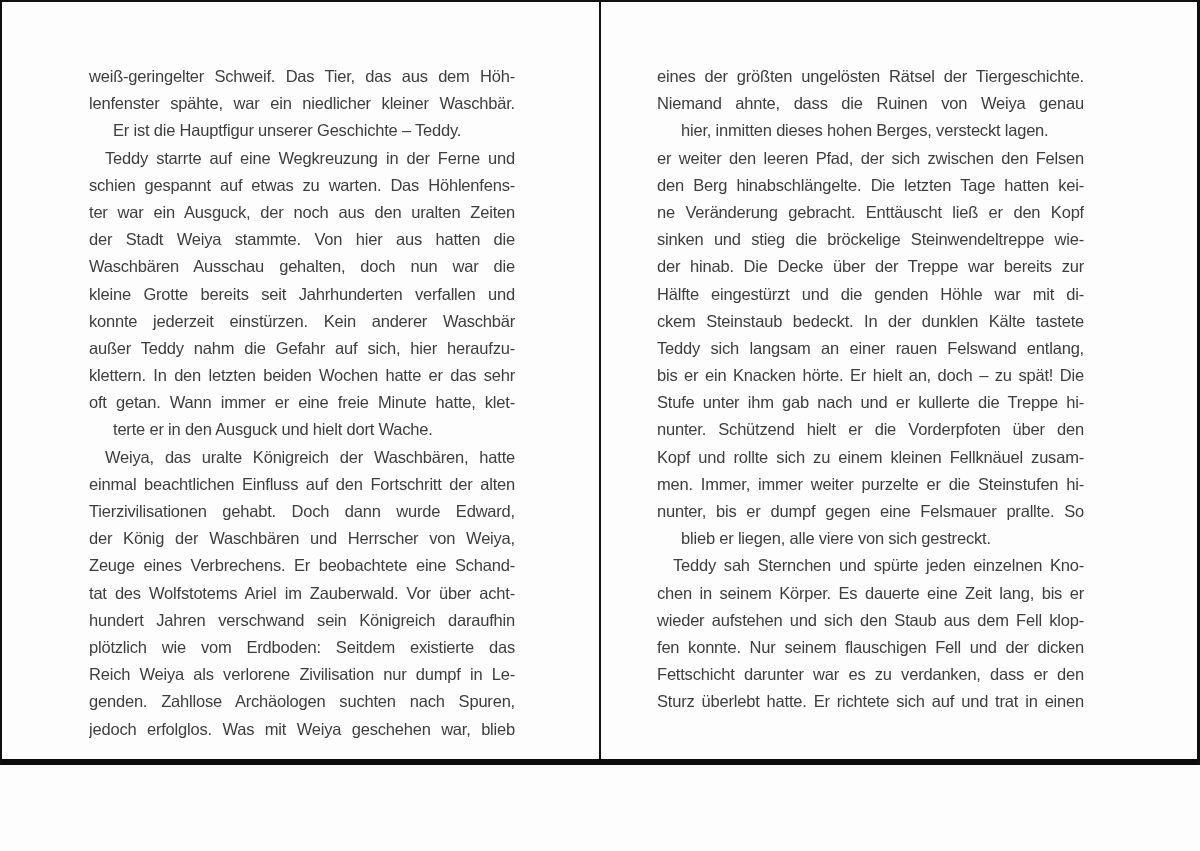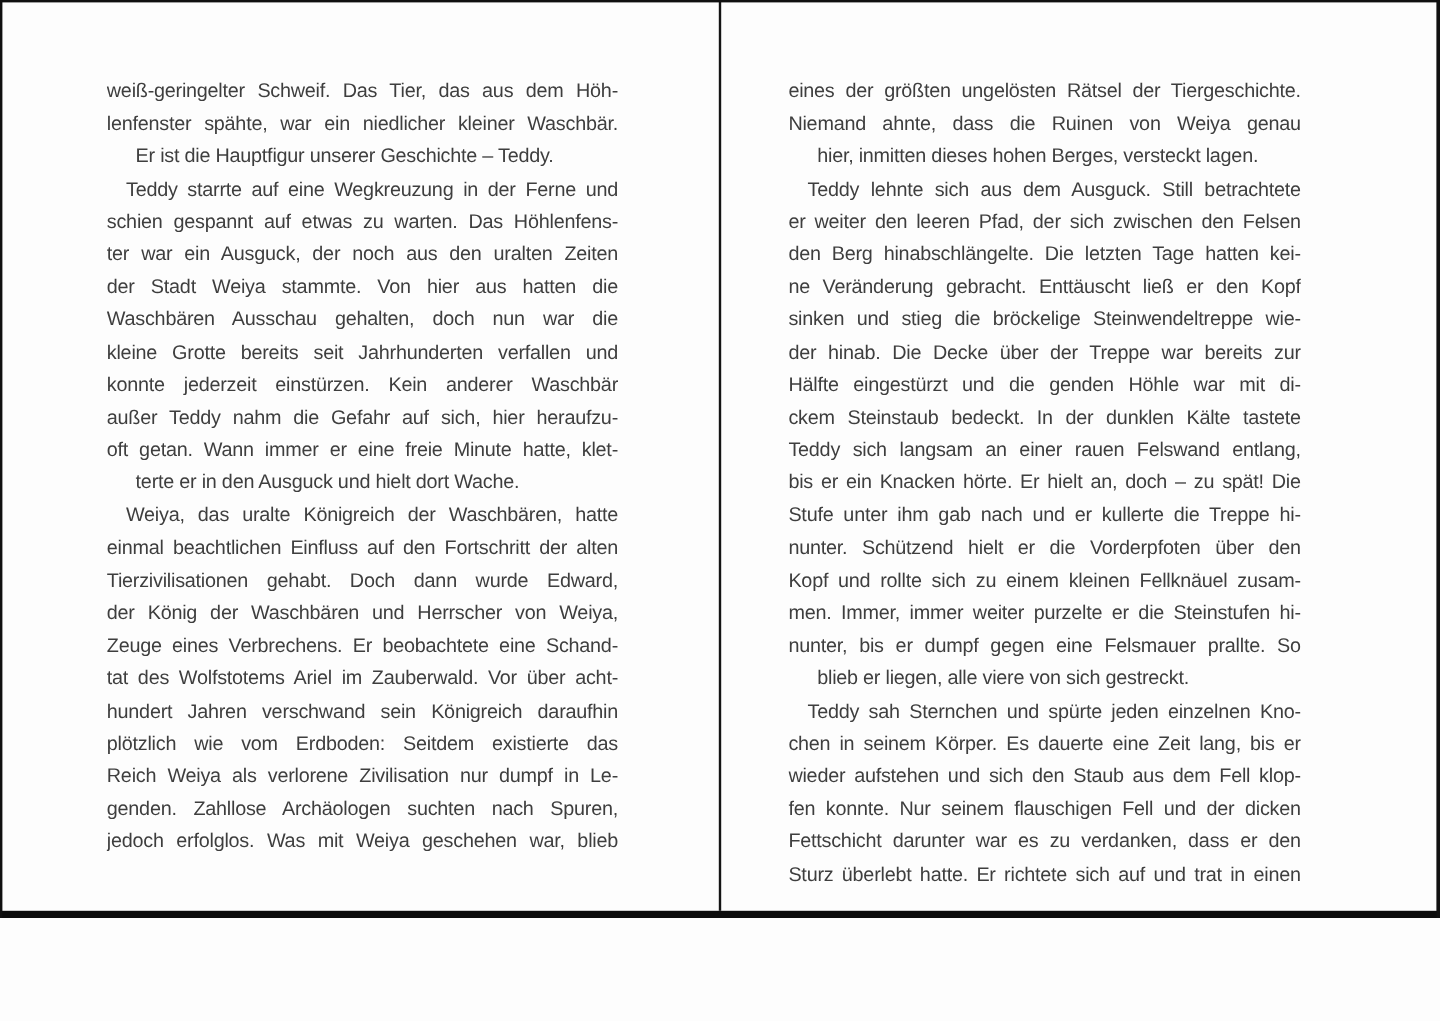--- a/index.html
+++ b/index.html
@@ -70,20 +70,21 @@
         <div class="line">lenfenster spähte, war ein niedlicher kleiner Waschbär.</div>
         <div class="line end">Er ist die Hauptfigur unserer Geschichte – Teddy.</div>
         <div class="line indent">Teddy starrte auf eine Wegkreuzung in der Ferne und</div>
         <div class="line">schien gespannt auf etwas zu warten. Das Höhlenfens-</div>
         <div class="line">ter war ein Ausguck, der noch aus den uralten Zeiten</div>
         <div class="line">der Stadt Weiya stammte. Von hier aus hatten die</div>
         <div class="line">Waschbären Ausschau gehalten, doch nun war die</div>
         <div class="line">kleine Grotte bereits seit Jahrhunderten verfallen und</div>
         <div class="line">konnte jederzeit einstürzen. Kein anderer Waschbär</div>
         <div class="line">außer Teddy nahm die Gefahr auf sich, hier heraufzu-</div>
+        <div class="line">klettern. In den letzten beiden Wochen hatte er das sehr</div>
         <div class="line">oft getan. Wann immer er eine freie Minute hatte, klet-</div>
         <div class="line end">terte er in den Ausguck und hielt dort Wache.</div>
         <div class="line indent">Weiya, das uralte Königreich der Waschbären, hatte</div>
         <div class="line">einmal beachtlichen Einfluss auf den Fortschritt der alten</div>
         <div class="line">Tierzivilisationen gehabt. Doch dann wurde Edward,</div>
         <div class="line">der König der Waschbären und Herrscher von Weiya,</div>
         <div class="line">Zeuge eines Verbrechens. Er beobachtete eine Schand-</div>
         <div class="line">tat des Wolfstotems Ariel im Zauberwald. Vor über acht-</div>
         <div class="line">hundert Jahren verschwand sein Königreich daraufhin</div>
         <div class="line">plötzlich wie vom Erdboden: Seitdem existierte das</div>
@@ -92,21 +93,20 @@
         <div class="line">jedoch erfolglos. Was mit Weiya geschehen war, blieb</div>
       </div>
     <div class="page-number">8</div>
   </div>
 
   <div class="page right">
     <div class="page-text">
         <div class="line">eines der größten ungelösten Rätsel der Tiergeschichte.</div>
         <div class="line">Niemand ahnte, dass die Ruinen von Weiya genau</div>
         <div class="line end">hier, inmitten dieses hohen Berges, versteckt lagen.</div>
-        <div class="line indent">Teddy lehnte sich aus dem Ausguck. Still betrachtete</div>
         <div class="line">er weiter den leeren Pfad, der sich zwischen den Felsen</div>
         <div class="line">den Berg hinabschlängelte. Die letzten Tage hatten kei-</div>
         <div class="line">ne Veränderung gebracht. Enttäuscht ließ er den Kopf</div>
         <div class="line">sinken und stieg die bröckelige Steinwendeltreppe wie-</div>
         <div class="line">der hinab. Die Decke über der Treppe war bereits zur</div>
         <div class="line">Hälfte eingestürzt und die genden Höhle war mit di-</div>
         <div class="line">ckem Steinstaub bedeckt. In der dunklen Kälte tastete</div>
         <div class="line">Teddy sich langsam an einer rauen Felswand entlang,</div>
         <div class="line">bis er ein Knacken hörte. Er hielt an, doch – zu spät! Die</div>
         <div class="line">Stufe unter ihm gab nach und er kullerte die Treppe hi-</div>

